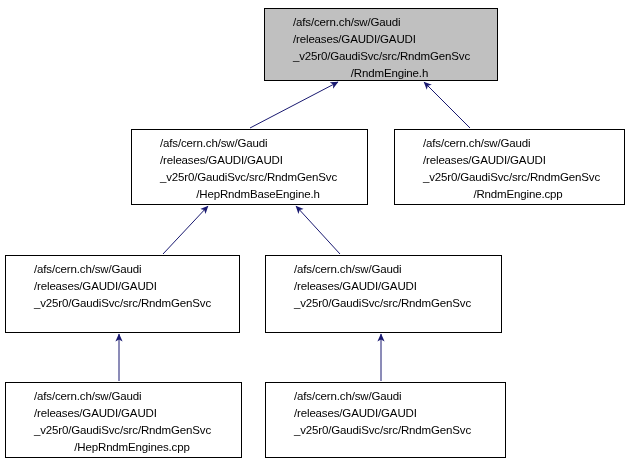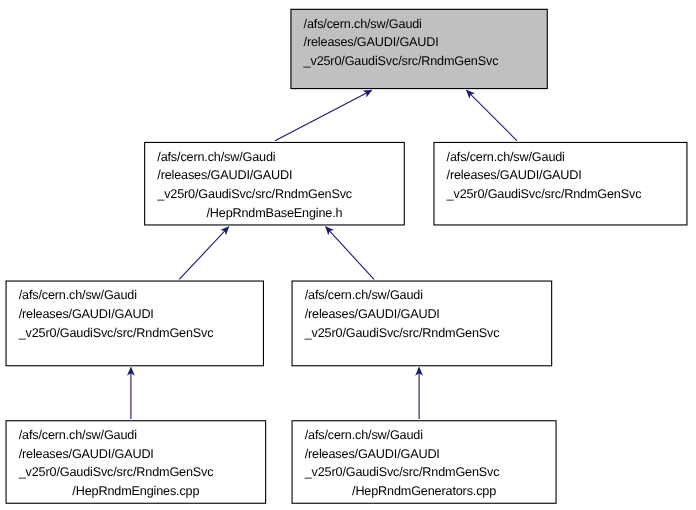--- a/index.html
+++ b/index.html
@@ -20,20 +20,21 @@
     box-sizing: border-box;
     border: 1px solid #000000;
     background: #ffffff;
     color: #000000;
     font-size: 11.5px;
     line-height: 17px;
     padding-top: 5px;
     text-align: center;
     white-space: pre;
     letter-spacing: -0.15px;
+    padding-left: 17px;
   }
   .node.root {
     background: #c0c0c0;
   }
   .node .line {
     display: block;
     text-align: left;
     padding-left: 11px;
   }
   .node .line.last {
@@ -62,21 +63,21 @@
     <g id="edge-group">
         <line x1="250" y1="128" x2="338" y2="82" stroke="#191970" stroke-width="1" marker-end="url(#arrowhead)"></line>
         <line x1="470" y1="128" x2="424" y2="82" stroke="#191970" stroke-width="1" marker-end="url(#arrowhead)"></line>
         <line x1="163" y1="254" x2="208" y2="206" stroke="#191970" stroke-width="1" marker-end="url(#arrowhead)"></line>
         <line x1="340" y1="254" x2="296" y2="206" stroke="#191970" stroke-width="1" marker-end="url(#arrowhead)"></line>
         <line x1="119" y1="381" x2="119" y2="334" stroke="#191970" stroke-width="1" marker-end="url(#arrowhead)"></line>
         <line x1="381" y1="381" x2="381" y2="334" stroke="#191970" stroke-width="1" marker-end="url(#arrowhead)"></line>
       </g>
   </svg>
   <div id="node-layer">
-      <div class="node root" style="left: 264px; top: 8px; width: 234px; height: 73px; border-color: rgb(0, 0, 0); background: rgb(192, 192, 192);"><span class="line">/afs/cern.ch/sw/Gaudi</span><span class="line">/releases/GAUDI/GAUDI</span><span class="line">_v25r0/GaudiSvc/src/RndmGenSvc</span></div>
+      <div class="node root" style="left: 264px; top: 8px; width: 234px; height: 73px; border-color: rgb(0, 0, 0); background: rgb(192, 192, 192);"><span class="line">/afs/cern.ch/sw/Gaudi</span><span class="line">/releases/GAUDI/GAUDI</span><span class="line">_v25r0/GaudiSvc/src/RndmGenSvc</span><span class="line last">/RndmEngine.h</span></div>
       <div class="node" style="left: 131px; top: 129px; width: 237px; height: 76px; border-color: rgb(0, 0, 0); background: rgb(255, 255, 255);"><span class="line">/afs/cern.ch/sw/Gaudi</span><span class="line">/releases/GAUDI/GAUDI</span><span class="line">_v25r0/GaudiSvc/src/RndmGenSvc</span><span class="line last">/HepRndmBaseEngine.h</span></div>
-      <div class="node" style="left: 394px; top: 129px; width: 231px; height: 76px; border-color: rgb(0, 0, 0); background: rgb(255, 255, 255);"><span class="line">/afs/cern.ch/sw/Gaudi</span><span class="line">/releases/GAUDI/GAUDI</span><span class="line">_v25r0/GaudiSvc/src/RndmGenSvc</span></div>
+      <div class="node" style="left: 394px; top: 129px; width: 231px; height: 76px; border-color: rgb(0, 0, 0); background: rgb(255, 255, 255);"><span class="line">/afs/cern.ch/sw/Gaudi</span><span class="line">/releases/GAUDI/GAUDI</span><span class="line">_v25r0/GaudiSvc/src/RndmGenSvc</span><span class="line last">/RndmEngine.cpp</span></div>
       <div class="node" style="left: 5px; top: 255px; width: 235px; height: 78px; border-color: rgb(0, 0, 0); background: rgb(255, 255, 255);"><span class="line">/afs/cern.ch/sw/Gaudi</span><span class="line">/releases/GAUDI/GAUDI</span><span class="line">_v25r0/GaudiSvc/src/RndmGenSvc</span></div>
       <div class="node" style="left: 265px; top: 255px; width: 237px; height: 78px; border-color: rgb(0, 0, 0); background: rgb(255, 255, 255);"><span class="line">/afs/cern.ch/sw/Gaudi</span><span class="line">/releases/GAUDI/GAUDI</span><span class="line">_v25r0/GaudiSvc/src/RndmGenSvc</span></div>
       <div class="node" style="left: 5px; top: 382px; width: 237px; height: 76px; border-color: rgb(0, 0, 0); background: rgb(255, 255, 255);"><span class="line">/afs/cern.ch/sw/Gaudi</span><span class="line">/releases/GAUDI/GAUDI</span><span class="line">_v25r0/GaudiSvc/src/RndmGenSvc</span><span class="line last">/HepRndmEngines.cpp</span></div>
-      <div class="node" style="left: 265px; top: 382px; width: 241px; height: 76px; border-color: rgb(0, 0, 0); background: rgb(255, 255, 255);"><span class="line">/afs/cern.ch/sw/Gaudi</span><span class="line">/releases/GAUDI/GAUDI</span><span class="line">_v25r0/GaudiSvc/src/RndmGenSvc</span><span class="line last">/HepRndmGenerators.cpp</span></div>
+      <div class="node" style="left: 265px; top: 382px; width: 241px; height: 76px; border-color: rgb(0, 0, 0); background: rgb(255, 255, 255);"><span class="line">/afs/cern.ch/sw/Gaudi</span><span class="line">/releases/GAUDI/GAUDI</span><span class="line">_v25r0/GaudiSvc/src/RndmGenSvc</span></div>
     </div>
 </div>
 
 </body></html>

